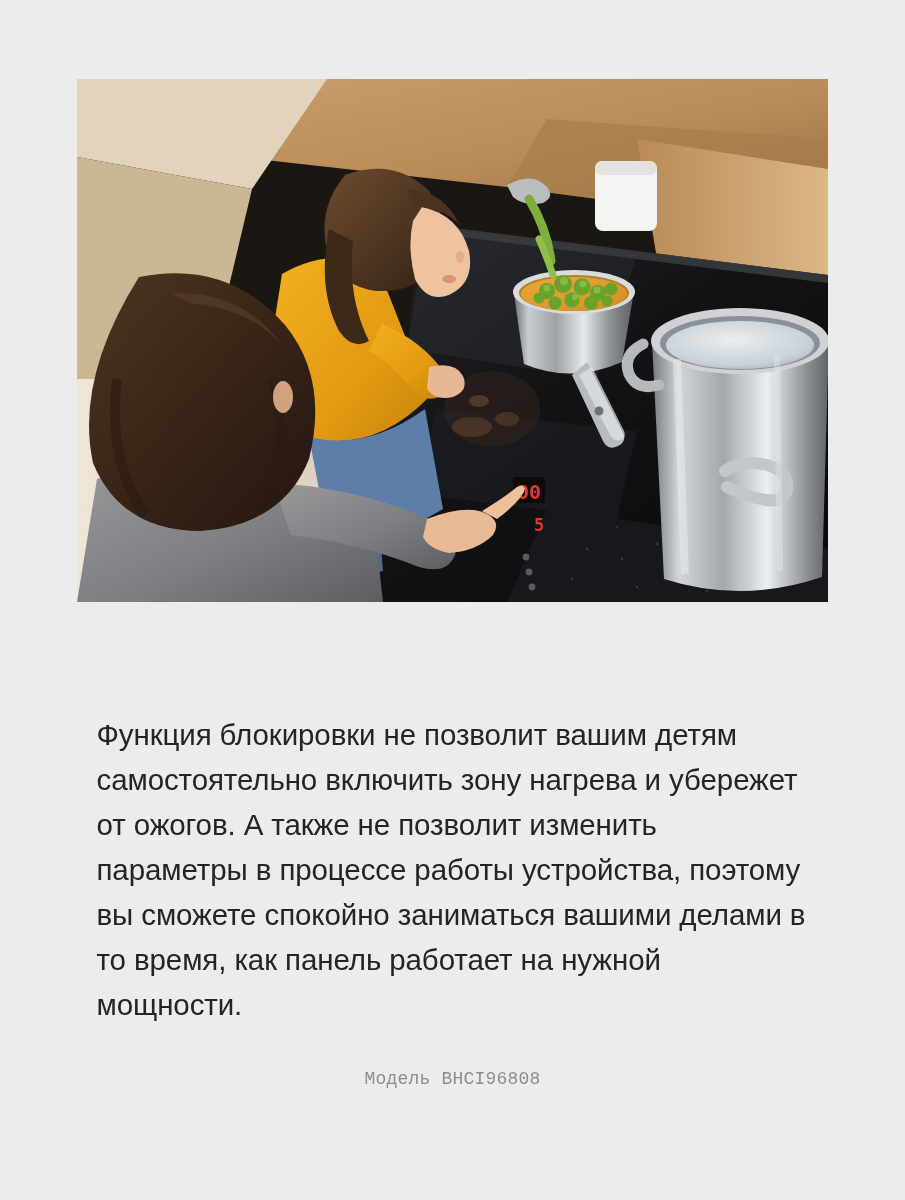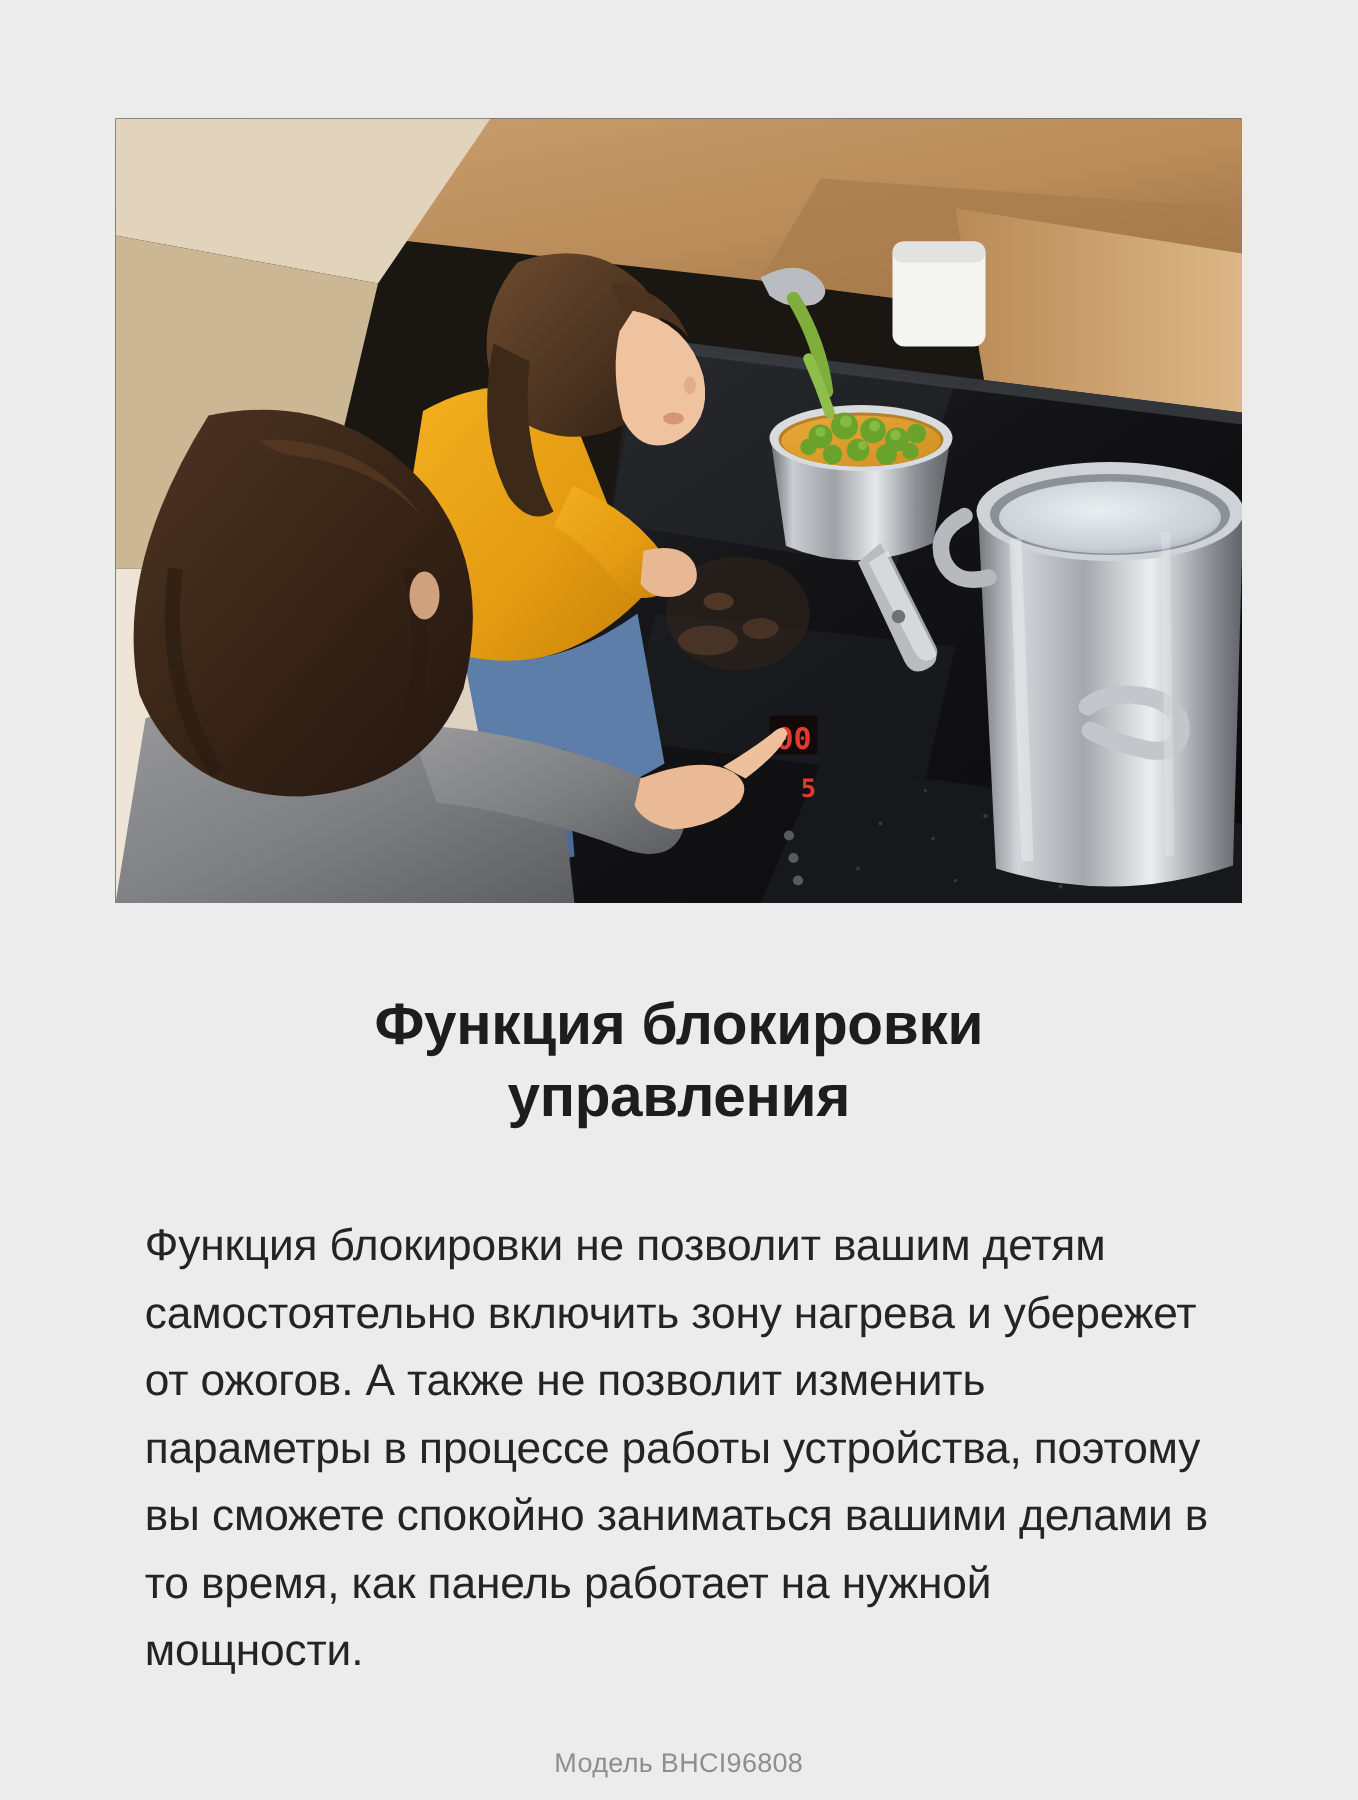--- a/index.html
+++ b/index.html
@@ -60,21 +60,21 @@
     width: 712px;
     text-align: left;
     font-family: "Liberation Sans", sans-serif;
     font-size: 29.5px;
     line-height: 45px;
     color: #242424;
     letter-spacing: -0.1px;
   }
   .model {
     margin-top: 42px;
-    font-family: Liberation Sans, sans-serif;
+    font-family: Liberation Mono, monospace;
     font-size: 18px;
     color: #8e8e8e;
     letter-spacing: 0.2px;
   }
 </style>
 </head>
 <body>
 
 <div class="page">
 
@@ -304,18 +304,17 @@
 
           <ellipse cx="206" cy="318" rx="10" ry="16" fill="#e3b08c" opacity="0.9"></ellipse>
         </g>
 
         <rect x="0" y="0" width="751" height="523" fill="none"></rect>
       </g>
     </svg>
   </div>
 
   <div class="content">
-    <h1 class="title">Функция блокировки управления</h1>
     <p class="body-text">Функция блокировки не позволит вашим детям самостоятельно включить зону нагрева и убережет от ожогов. А также не позволит изменить параметры в процессе работы устройства, поэтому вы сможете спокойно заниматься вашими делами в то время, как панель работает на нужной мощности.</p>
     <div class="model">Модель BHCI96808</div>
   </div>
 
 </div>
 
 </body></html>

